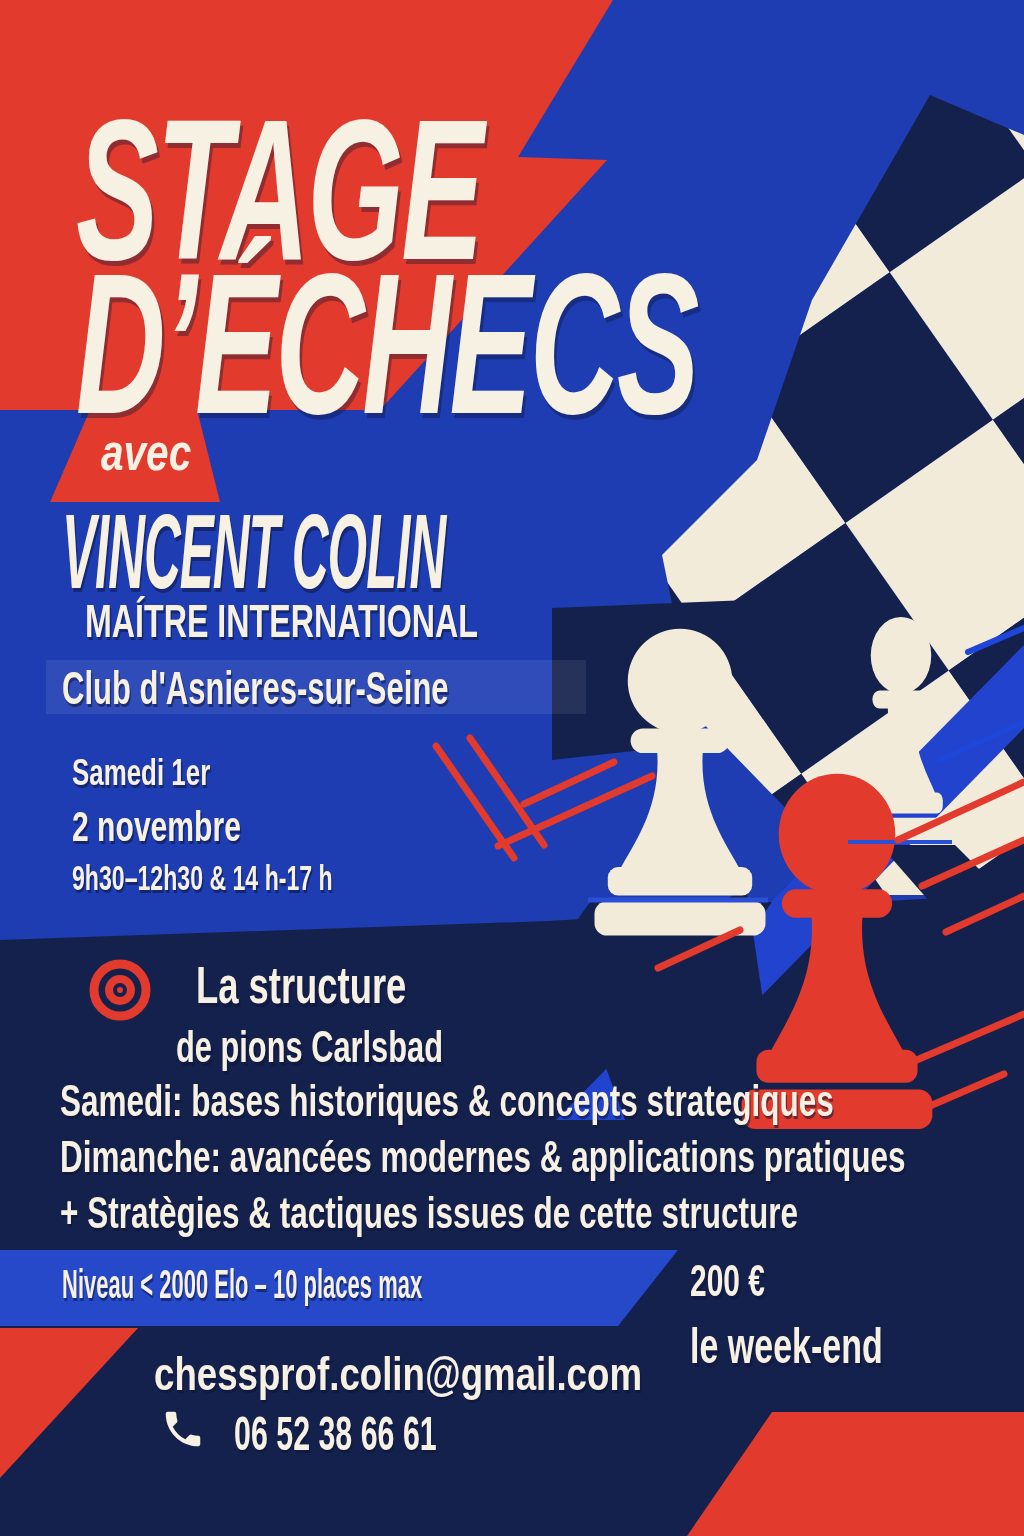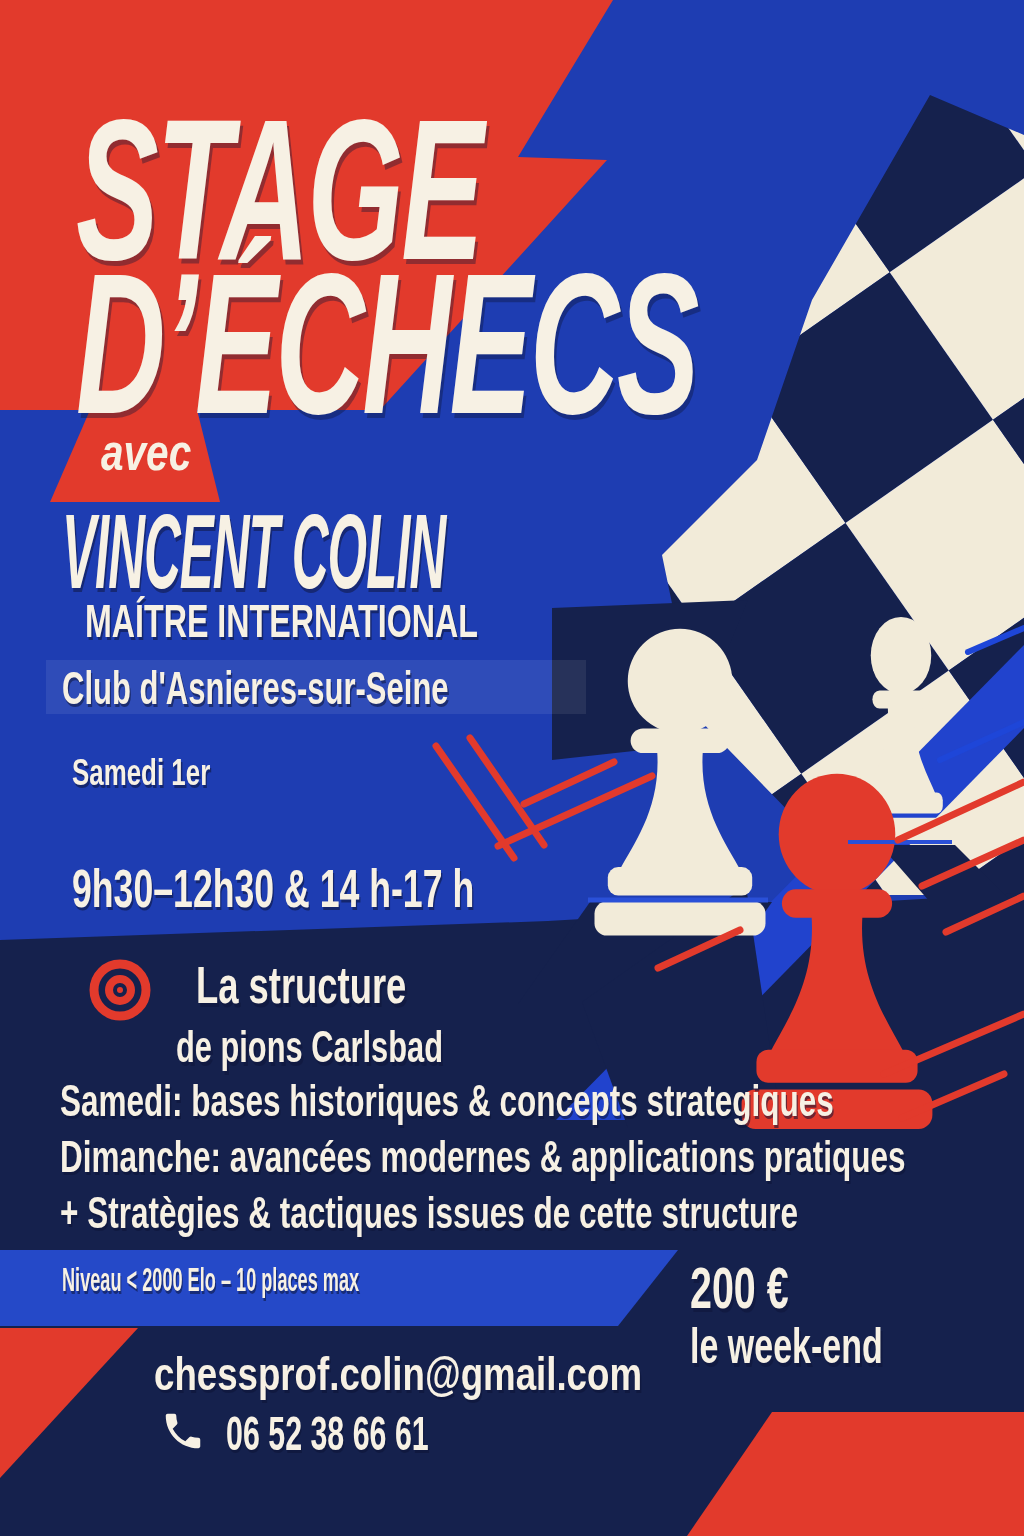--- a/index.html
+++ b/index.html
@@ -11,21 +11,21 @@
   .cx{display:inline-block;transform-origin:left top;transform:scale(var(--sx,1),1);}
   .ttl{font-size:200px;font-weight:700;font-style:italic;letter-spacing:-4px;
        text-shadow:4px 5px 0 rgba(13,20,55,.38);}
   .big-sh{text-shadow:3px 4px 0 rgba(13,20,55,.5);}
   .sm-sh{text-shadow:2px 3px 0 rgba(13,20,55,.55);}
   .avec-badge{position:absolute;left:45px;top:410px;width:175px;height:92px;z-index:9;
       background:#e23a2c;clip-path:polygon(25.7% 0,86.9% 0,100% 100%,2.9% 100%);}
   .avec-badge span{position:absolute;left:56px;top:12px;font-size:52px;font-weight:700;
       font-style:italic;color:#f7f1e4;}
   .prog-line{display:block;font-size:45px;font-weight:700;height:56px;}
-  .phone-row{position:absolute;left:160px;top:1406px;z-index:10;display:flex;align-items:center;gap:20px;}
+  .phone-row{position:absolute;left:160px;top:1406px;z-index:10;display:flex;align-items:flex-start;gap:28px;}
   .bullseye{position:absolute;left:88px;top:958px;z-index:10;}
 </style>
 </head>
 <body>
 
 <div class="poster">
 
   <svg id="art" width="1024" height="1536" viewBox="0 0 1024 1536">
     <defs>
       <clipPath id="boardClip">
@@ -189,21 +189,24 @@
     <span class="cx" style="--sx:.70;">MAÍTRE INTERNATIONAL</span>
   </div>
 
   <div class="txt sm-sh" style="left:62px;top:662px;font-size:47px;font-weight:700;">
     <span class="cx" style="--sx:.66;">Club d'Asnieres-sur-Seine</span>
   </div>
 
   <div class="txt sm-sh" style="left:72px;top:752px;font-size:37px;font-weight:700;">
     <span class="cx" style="--sx:.70;">Samedi 1er</span>
   </div>
-  <div class="txt sm-sh" style="left:72px;top:858px;font-size:54px;font-weight:700;">
+  <div class="txt sm-sh" style="left:72px;top:802px;font-size:43px;font-weight:700;">
+    <span class="cx" style="--sx:.70;">2 novembre</span>
+  </div>
+  <div class="txt sm-sh" style="left:72px;top:858px;font-size:35px;font-weight:700;">
     <span class="cx" style="--sx:.66;">9h30–12h30 &amp; 14 h-17 h</span>
   </div>
 
   <div class="bullseye">
     <svg width="64" height="64" viewBox="0 0 64 64">
       <circle cx="32" cy="32" r="26" fill="none" stroke="#e23a2c" stroke-width="9"></circle>
       <circle cx="32" cy="32" r="11" fill="none" stroke="#e23a2c" stroke-width="8"></circle>
       <circle cx="32" cy="32" r="3" fill="#e23a2c"></circle>
     </svg>
   </div>
@@ -214,25 +217,25 @@
   <div class="txt big-sh" style="left:176px;top:1022px;font-size:44px;font-weight:700;">
     <span class="cx" style="--sx:.70;">de pions Carlsbad</span>
   </div>
 
   <div class="txt sm-sh" style="left:60px;top:1076px;">
     <span class="prog-line"><span class="cx" style="--sx:.70;">Samedi: bases historiques &amp; concepts strategiques</span></span>
     <span class="prog-line"><span class="cx" style="--sx:.70;">Dimanche: avancées modernes &amp; applications pratiques</span></span>
     <span class="prog-line"><span class="cx" style="--sx:.70;">+ Stratègies &amp; tactiques issues de cette structure</span></span>
   </div>
 
-  <div class="txt sm-sh" style="left:62px;top:1262px;font-size:33px;font-weight:700;">
+  <div class="txt sm-sh" style="left:62px;top:1262px;font-size:40px;font-weight:700;">
     <span class="cx" style="--sx:.55;">Niveau &lt; 2000 Elo – 10 places max</span>
   </div>
 
-  <div class="txt big-sh" style="left:690px;top:1256px;font-size:58px;font-weight:700;text-decoration:underline;">
+  <div class="txt big-sh" style="left:690px;top:1256px;font-size:44px;font-weight:700;text-decoration:underline;">
     <span class="cx" style="--sx:.68;">200 €</span>
   </div>
   <div class="txt big-sh" style="left:690px;top:1318px;font-size:50px;font-weight:700;">
     <span class="cx" style="--sx:.68;">le week-end</span>
   </div>
 
   <div class="txt sm-sh" style="left:154px;top:1348px;font-size:47px;font-weight:700;">
     <span class="cx" style="--sx:.78;">chessprof.colin@gmail.com</span>
   </div>
 

